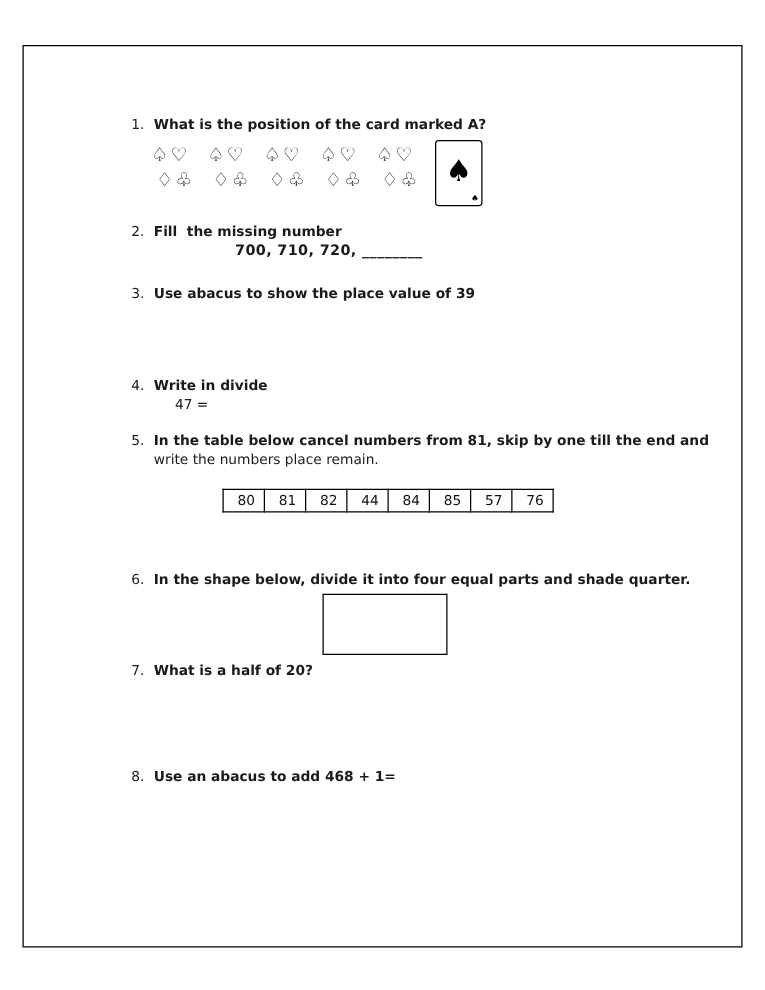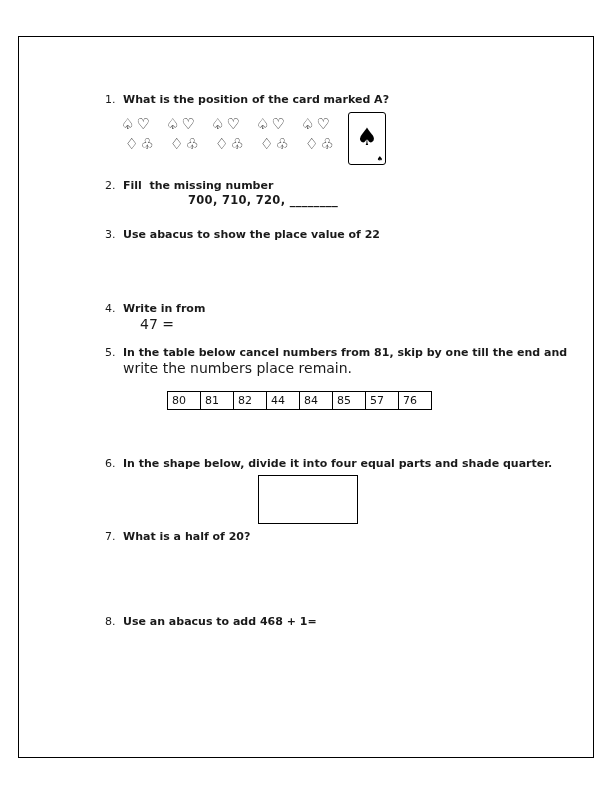--- a/index.html
+++ b/index.html
@@ -11,21 +11,21 @@
     position: relative;
   }
   .page { position: relative; width: 612px; height: 792px; background: #fff; overflow: hidden; }
   .border-frame {
     position: absolute; left: 18px; top: 36px; width: 576px; height: 722px;
     border: 1.5px solid #000;
   }
   .q { position: absolute; display: flex; font-size: 11px; line-height: 14px; }
   .qnum { width: 18px; flex: 0 0 18px; }
   .qtext { white-space: pre; font-weight: bold; }
-  .subline { position: absolute; font-size: 14px; line-height: 14px; }
+  .subline { position: absolute; font-size: 11px; line-height: 14px; }
   .seq { font-weight: bold; font-size: 11.5px; letter-spacing: 0.3px; }
 
   
   .suits-row { position: absolute; left: 121px; top: 114px; display: flex; gap: 13px; }
   .suit-group { width: 32px; }
   .suit-line { font-size: 15px; line-height: 20px; letter-spacing: 2px; color: #222; }
   .suit-line.shift { margin-left: 4px; }
 
   
   .ace-card {
@@ -36,22 +36,23 @@
     position: absolute; left: 50%; top: 48%; transform: translate(-50%, -50%);
     font-size: 24px; color: #000; line-height: 1;
   }
   .card-small-spade {
     position: absolute; right: 2px; bottom: 1px;
     font-size: 7px; color: #000; line-height: 1;
   }
 
   
   .num-table {
-    position: absolute; left: 167px; top: 391px;
+    position: absolute; left: 178px; top: 391px;
     border-collapse: collapse;
+    text-align: center;
   }
   .num-table td {
     width: 33px; height: 18px;
     border: 1px solid #000;
     font-size: 11px; padding-left: 4px;
     font-family: "DejaVu Sans", sans-serif;
     color: #111;
   }
 
   
@@ -100,26 +101,26 @@
   </div>
 
   <div class="q" style="left:105px; top:179px;">
     <span class="qnum">2.</span>
     <span class="qtext">Fill  the missing number</span>
   </div>
   <div class="subline seq" style="left:140px; top:193px;margin-left:48px;">700, 710, 720, ________</div>
 
   <div class="q" style="left:105px; top:228px;">
     <span class="qnum">3.</span>
-    <span class="qtext">Use abacus to show the place value of 22</span>
+    <span class="qtext">Use abacus to show the place value of 39</span>
   </div>
 
   <div class="q" style="left:105px; top:302px;">
     <span class="qnum">4.</span>
-    <span class="qtext">Write in from</span>
+    <span class="qtext">Write in divide</span>
   </div>
   <div class="subline" style="left:140px; top:317px;">47 =</div>
 
   <div class="q" style="left:105px; top:346px;">
     <span class="qnum">5.</span>
     <span class="qtext">In the table below cancel numbers from 81, skip by one till the end and</span>
   </div>
   <div class="subline" style="left:123px; top:361px;">write the numbers place remain.</div>
 
   <table class="num-table">

